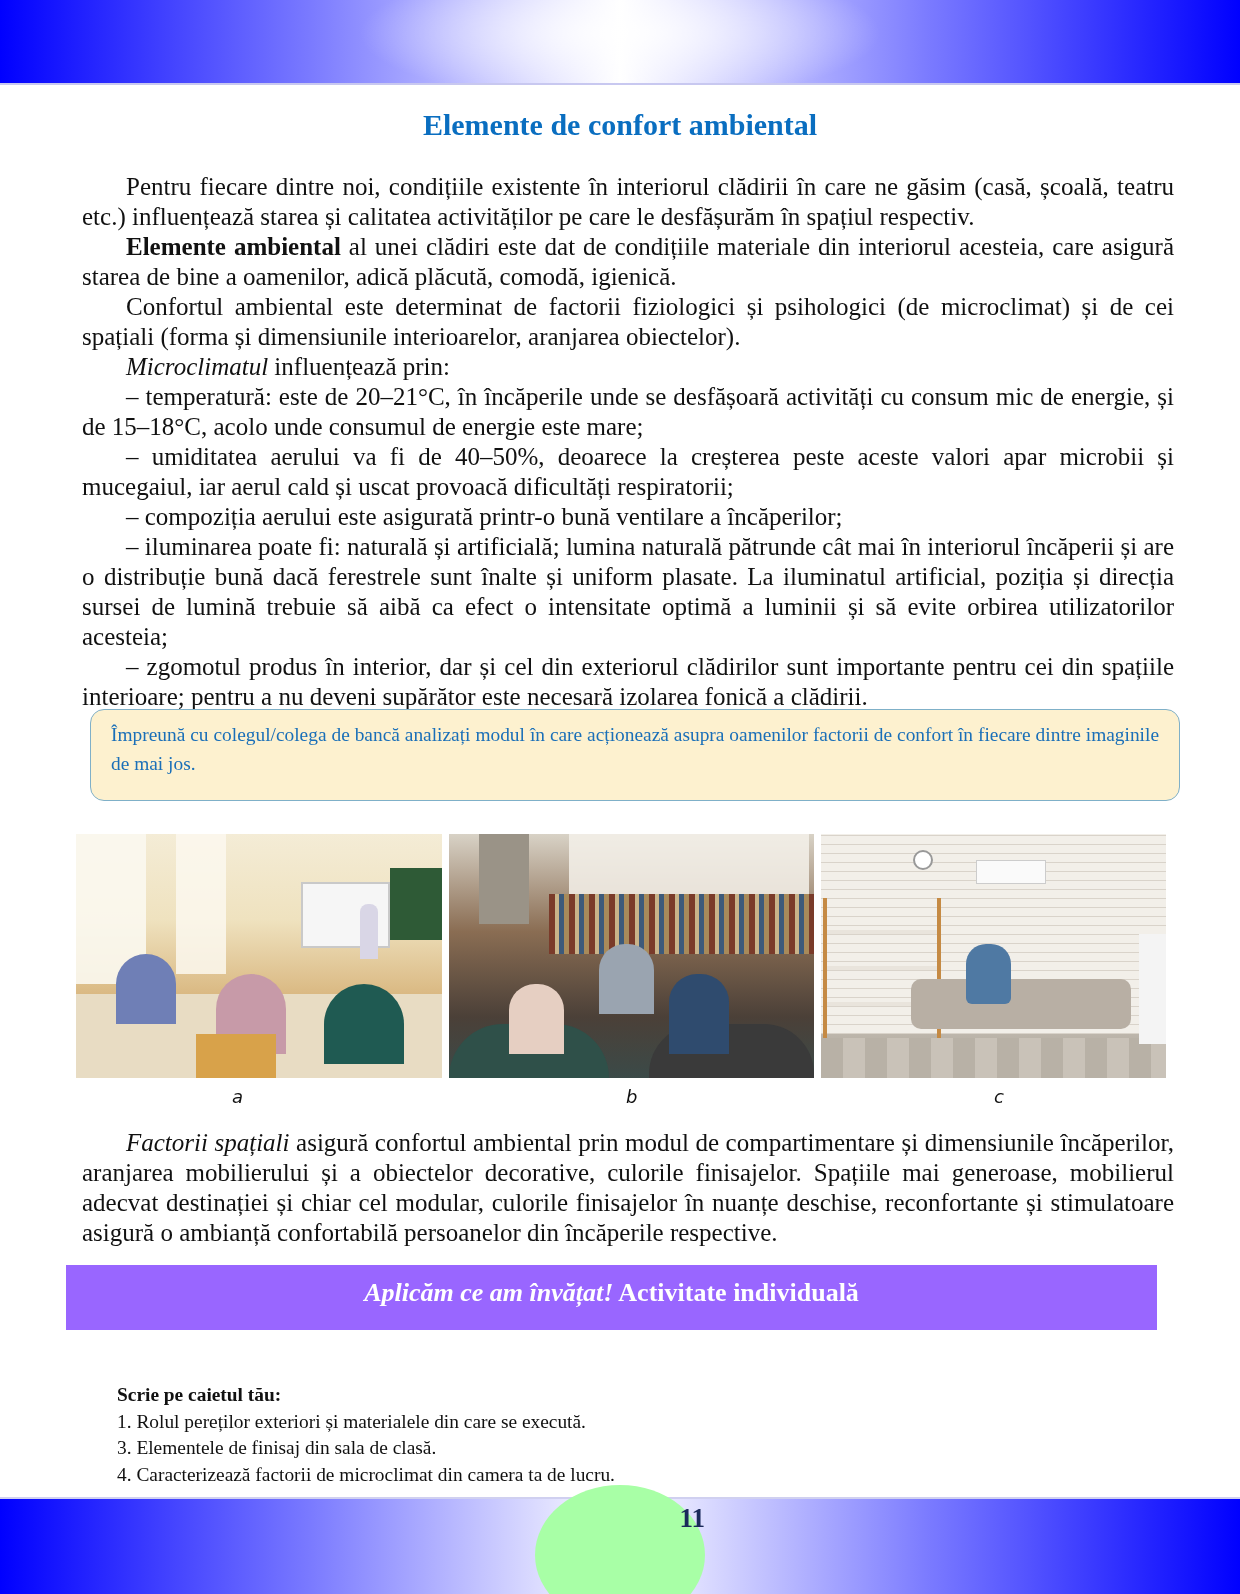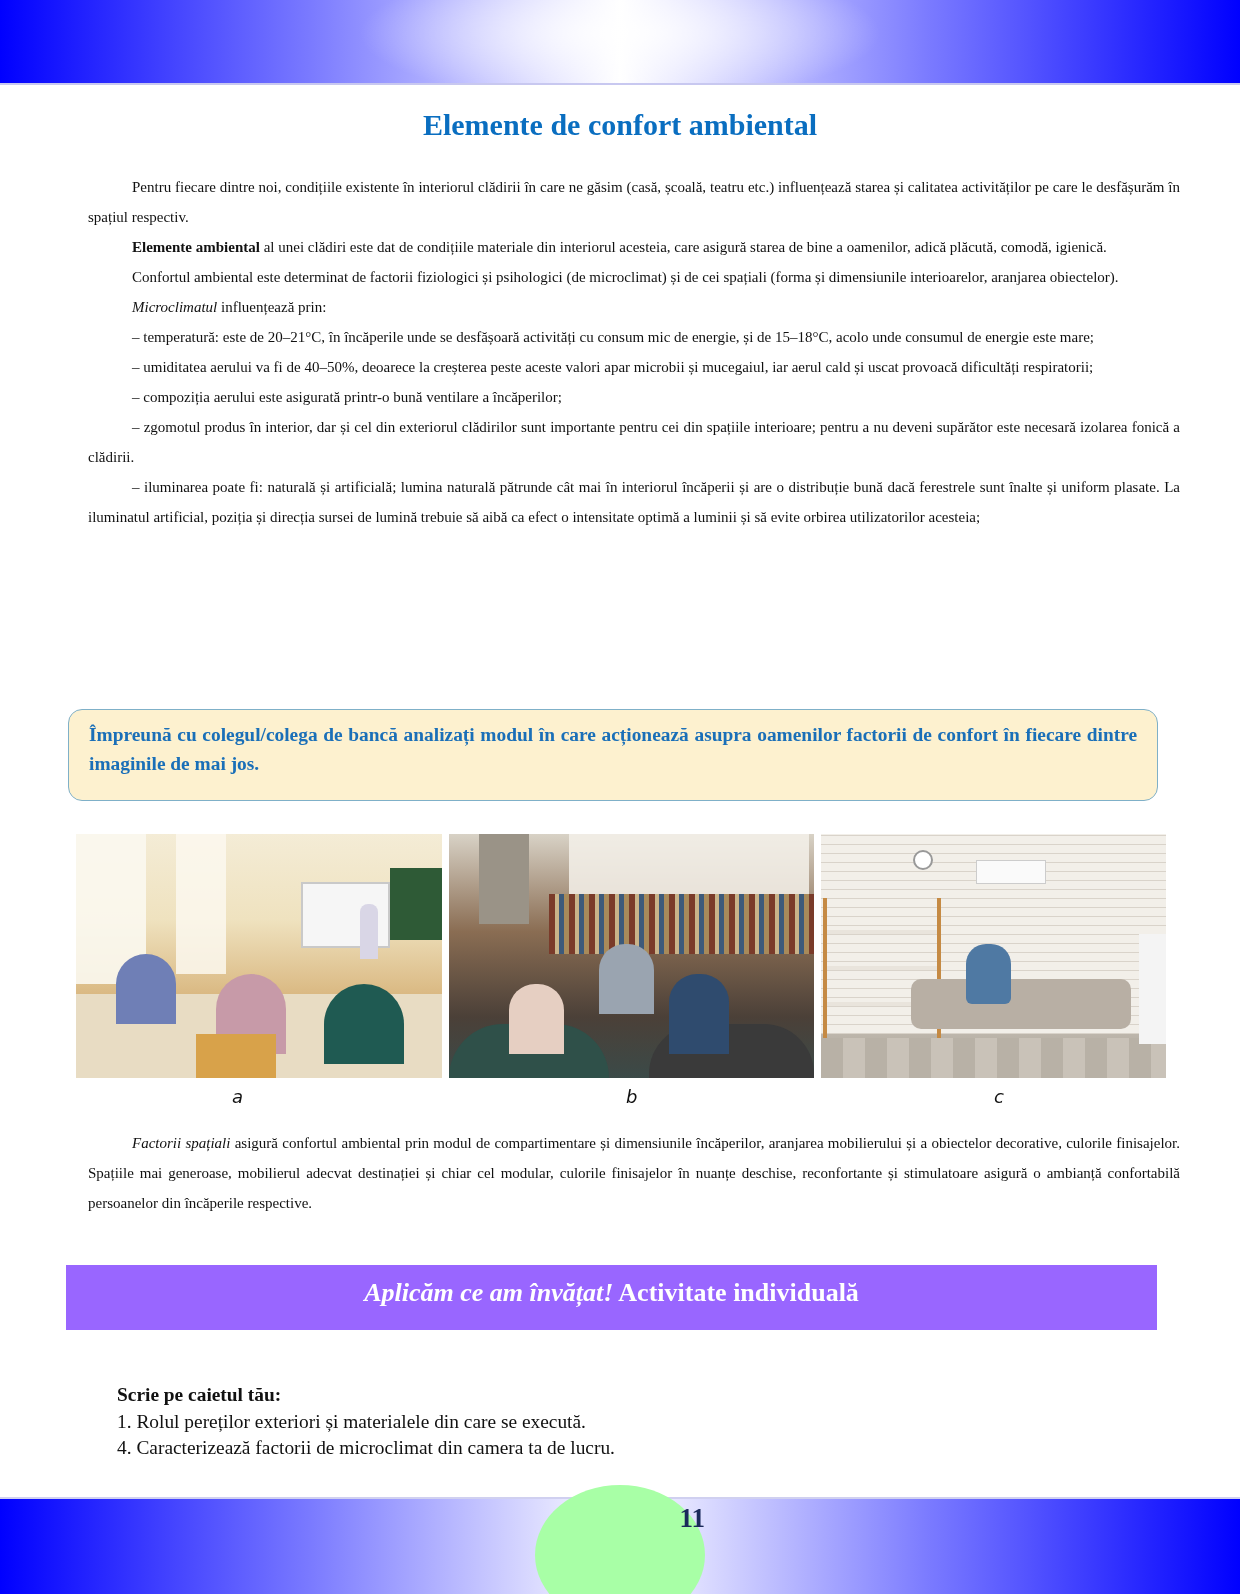--- a/index.html
+++ b/index.html
@@ -6,26 +6,26 @@
   body { width: 1240px; height: 1594px; position: relative; background: #ffffff; overflow: hidden;
          font-family: "Liberation Serif", "DejaVu Serif", serif; color: #111; }
   .band { position: absolute; left: 0; width: 1240px;
           background: linear-gradient(90deg, #0000ff 0%, #7a7aff 25%, #ffffff 50%, #7a7aff 75%, #0000ff 100%); }
   .band-top { top: 0; height: 83px; border-bottom: 2px solid #c8c8f0; }
   .band-top::after { content: ""; position: absolute; inset: 0;
           background: radial-gradient(ellipse 260px 70px at 50% 40%, rgba(255,255,255,0.9), rgba(255,255,255,0) 100%); }
   .band-bottom { top: 1497px; height: 97px; border-top: 2px solid #d0d0f0; }
   .page-title { position: absolute; top: 108px; left: 0; width: 1240px; text-align: center;
           font-size: 30px; font-weight: bold; color: #0a6ec0; }
-  .body-text { position: absolute; left: 88px; width: 1092px; font-size: 15px; line-height: 30px; text-align: justify; }
+  .body-text { position: absolute; left: 82px; width: 1092px; font-size: 25px; line-height: 30px; text-align: justify; }
   .body-text p { margin: 0; text-indent: 44px; }
   .intro { top: 172px; }
-  .callout { position: absolute; top: 709px; left: 68px; width: 1090px; height: 92px; box-sizing: border-box;
+  .callout { position: absolute; top: 709px; left: 90px; width: 1090px; height: 92px; box-sizing: border-box;
           background: #fdf1cf; border: 1.5px solid #7fb0c8; border-radius: 14px; padding: 10px 20px;
-          color: #1a6fb8; font-size: 19.4px; line-height: 29px; text-align: justify; font-weight: bold; }
+          color: #1a6fb8; font-size: 19.4px; line-height: 29px; text-align: justify; }
   .photo { position: absolute; top: 834px; height: 244px; overflow: hidden; }
   .photo-a { left: 76px; width: 366px;
           background: linear-gradient(180deg, #f4ecd6 0%, #efe2bf 35%, #d7b37a 70%, #c99a52 100%); }
   .photo-b { left: 449px; width: 365px;
           background: linear-gradient(180deg, #d8d2c6 0%, #8a6d53 40%, #4b4038 75%, #3b4a48 100%); }
   .photo-c { left: 821px; width: 345px;
           background: linear-gradient(180deg, #eeeae4 0%, #e7e2da 55%, #bfb8ae 80%, #a99f93 100%); }
   .photo .shape { position: absolute; }
   .caption { position: absolute; top: 1086px; font-family: "DejaVu Sans", sans-serif; font-style: italic; font-size: 18px; }
   .spatial { top: 1128px; }
@@ -47,22 +47,22 @@
 <h1 class="page-title" style="margin:0">Elemente de confort ambiental</h1>
 
 <div class="body-text intro">
   <p>Pentru fiecare dintre noi, condițiile existente în interiorul clădirii în care ne găsim (casă, școală, teatru etc.) influențează starea și calitatea activităților pe care le desfășurăm în spațiul respectiv.</p>
   <p><b>Elemente ambiental</b><span> al unei clădiri este dat de condițiile materiale din interiorul acesteia, care asigură starea de bine a oamenilor, adică plăcută, comodă, igienică.</span></p>
   <p>Confortul ambiental este determinat de factorii fiziologici și psihologici (de microclimat) și de cei spațiali (forma și dimensiunile interioarelor, aranjarea obiectelor).</p>
   <p><i>Microclimatul</i><span> influențează prin:</span></p>
   <p>– temperatură: este de 20–21°C, în încăperile unde se desfășoară activități cu consum mic de energie, și de 15–18°C, acolo unde consumul de energie este mare;</p>
   <p>– umiditatea aerului va fi de 40–50%, deoarece la creșterea peste aceste valori apar microbii și mucegaiul, iar aerul cald și uscat provoacă dificultăți respiratorii;</p>
   <p>– compoziția aerului este asigurată printr-o bună ventilare a încăperilor;</p>
+  <p>– iluminarea poate fi: naturală și artificială; lumina naturală pătrunde cât mai în interiorul încăperii și are o distribuție bună dacă ferestrele sunt înalte și uniform plasate. La iluminatul artificial, poziția și direcția sursei de lumină trebuie să aibă ca efect o intensitate optimă a luminii și să evite orbirea utilizatorilor acesteia;</p>
   <p>– zgomotul produs în interior, dar și cel din exteriorul clădirilor sunt importante pentru cei din spațiile interioare; pentru a nu deveni supărător este necesară izolarea fonică a clădirii.</p>
-  <p>– iluminarea poate fi: naturală și artificială; lumina naturală pătrunde cât mai în interiorul încăperii și are o distribuție bună dacă ferestrele sunt înalte și uniform plasate. La iluminatul artificial, poziția și direcția sursei de lumină trebuie să aibă ca efect o intensitate optimă a luminii și să evite orbirea utilizatorilor acesteia;</p>
 </div>
 
 <div class="callout">Împreună cu colegul/colega de bancă analizați modul în care acționează asupra oamenilor factorii de confort în fiecare dintre imaginile de mai jos.</div>
 
 <div class="photo photo-a">
   <div class="shape" style="left:0;top:0;width:70px;height:150px;background:#fbf8ef;opacity:.9"></div>
   <div class="shape" style="left:100px;top:0;width:50px;height:140px;background:#fbf8ef;opacity:.85"></div>
   <div class="shape" style="left:225px;top:48px;width:85px;height:62px;background:#f6f6f6;border:2px solid #c9c9c9"></div>
   <div class="shape" style="left:314px;top:34px;width:52px;height:72px;background:#2e5a36"></div>
   <div class="shape" style="left:284px;top:70px;width:18px;height:55px;background:#d9d6e6;border-radius:8px 8px 0 0"></div>
@@ -102,18 +102,19 @@
   <p><i>Factorii spațiali</i><span> asigură confortul ambiental prin modul de compartimentare și dimensiunile încăperilor, aranjarea mobilierului și a obiectelor decorative, culorile finisajelor. Spațiile mai generoase, mobilierul adecvat destinației și chiar cel modular, culorile finisajelor în nuanțe deschise, reconfortante și stimulatoare asigură o ambianță confortabilă persoanelor din încăperile respective.</span></p>
 </div>
 
 <div class="banner">
   <span class="it">Aplicăm ce am învățat!</span><span> Activitate individuală</span>
 </div>
 
 <div class="tasks">
   <div class="head">Scrie pe caietul tău:</div>
   <div>1. Rolul pereților exteriori și materialele din care se execută.</div>
+  <div>3. Elementele de finisaj din sala de clasă.</div>
   <div>4. Caracterizează factorii de microclimat din camera ta de lucru.</div>
 </div>
 
 <div class="band band-bottom"></div>
 <div class="page-num-bubble"></div>
 <div class="page-num">11</div>
 
 </body></html>

